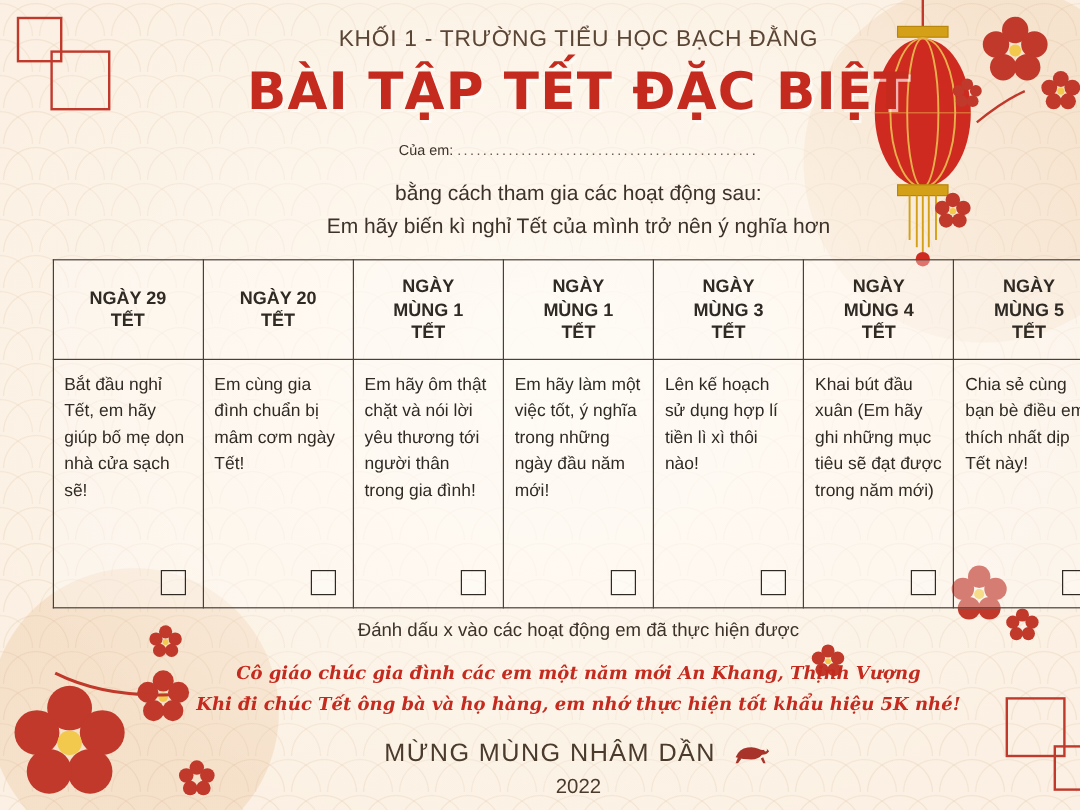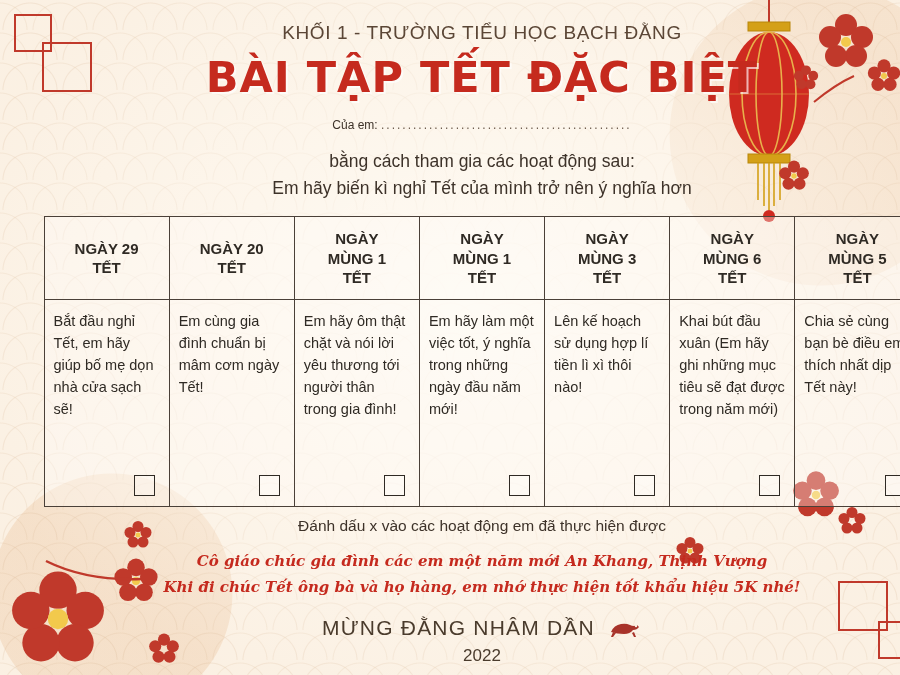--- a/index.html
+++ b/index.html
@@ -384,21 +384,21 @@
               <div>MÙNG 1</div>
               <div>TẾT</div>
             </th>
             <th>
               <div>NGÀY</div>
               <div>MÙNG 3</div>
               <div>TẾT</div>
             </th>
             <th>
               <div>NGÀY</div>
-              <div>MÙNG 6</div>
+              <div>MÙNG 4</div>
               <div>TẾT</div>
             </th>
             <th>
               <div>NGÀY</div>
               <div>MÙNG 5</div>
               <div>TẾT</div>
             </th>
           </tr>
         </thead>
         <tbody>
@@ -438,21 +438,21 @@
       <div class="table-note">Đánh dấu x vào các hoạt động em đã thực hiện được</div>
     </div>
 
     <div class="wishes">
       <div>Cô giáo chúc gia đình các em một năm mới An Khang, Thịnh Vượng</div>
       <div>Khi đi chúc Tết ông bà và họ hàng, em nhớ thực hiện tốt khẩu hiệu 5K nhé!</div>
     </div>
 
     <div class="footer">
       <div class="fline">
-        <span>MỪNG ĐẰNG NHÂM DẦN</span>
+        <span>MỪNG MÙNG NHÂM DẦN</span>
         <svg class="tiger-glyph" width="34" height="20" viewBox="0 0 34 20">
           <g fill="#a8332a">
             <path d="M3 14 q3 -7 10 -8 q5 -1 9 1 q4 2 7 0 l2 2 q-2 3 -6 3 q-3 4 -9 4 q-7 0 -13 -2 z"></path>
             <path d="M5 14 l-2 5 h2 l3 -4 z"></path>
             <path d="M26 14 l2 5 h-2 l-2 -4 z"></path>
             <circle cx="28" cy="8" r="1.2" fill="#fbf1e4"></circle>
           </g>
         </svg>
       </div>
       <div class="year">2022</div>

